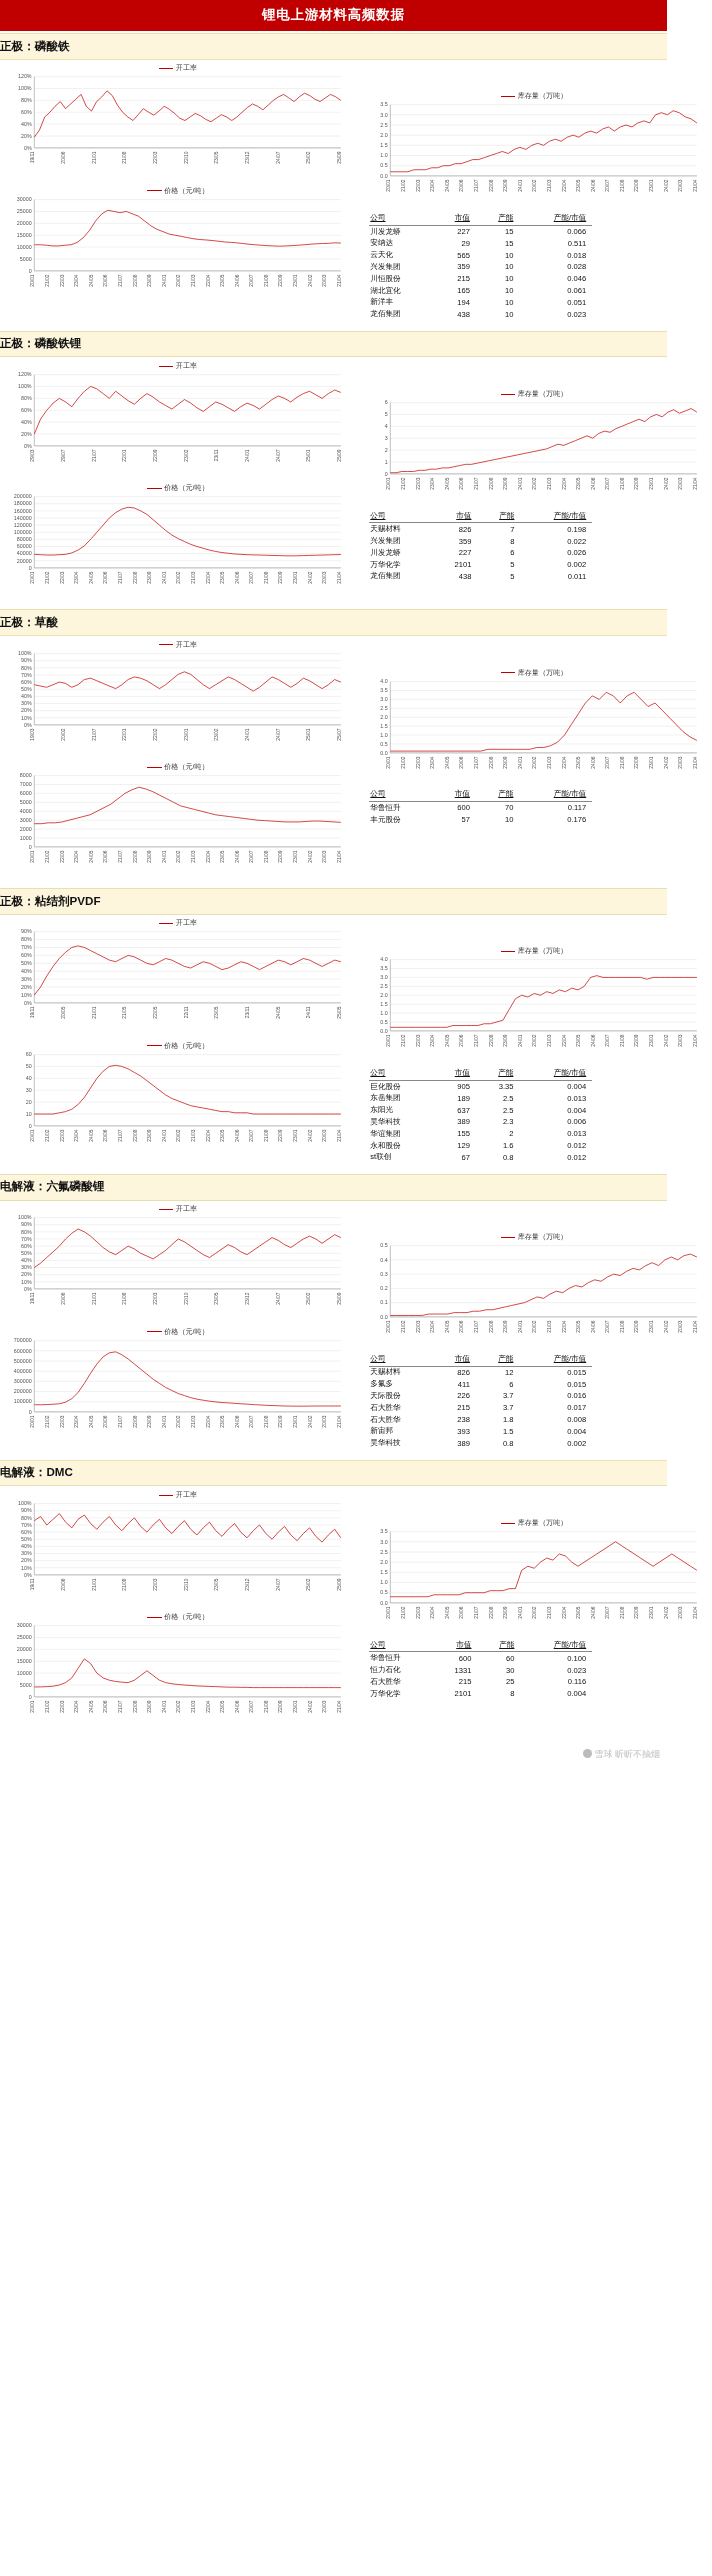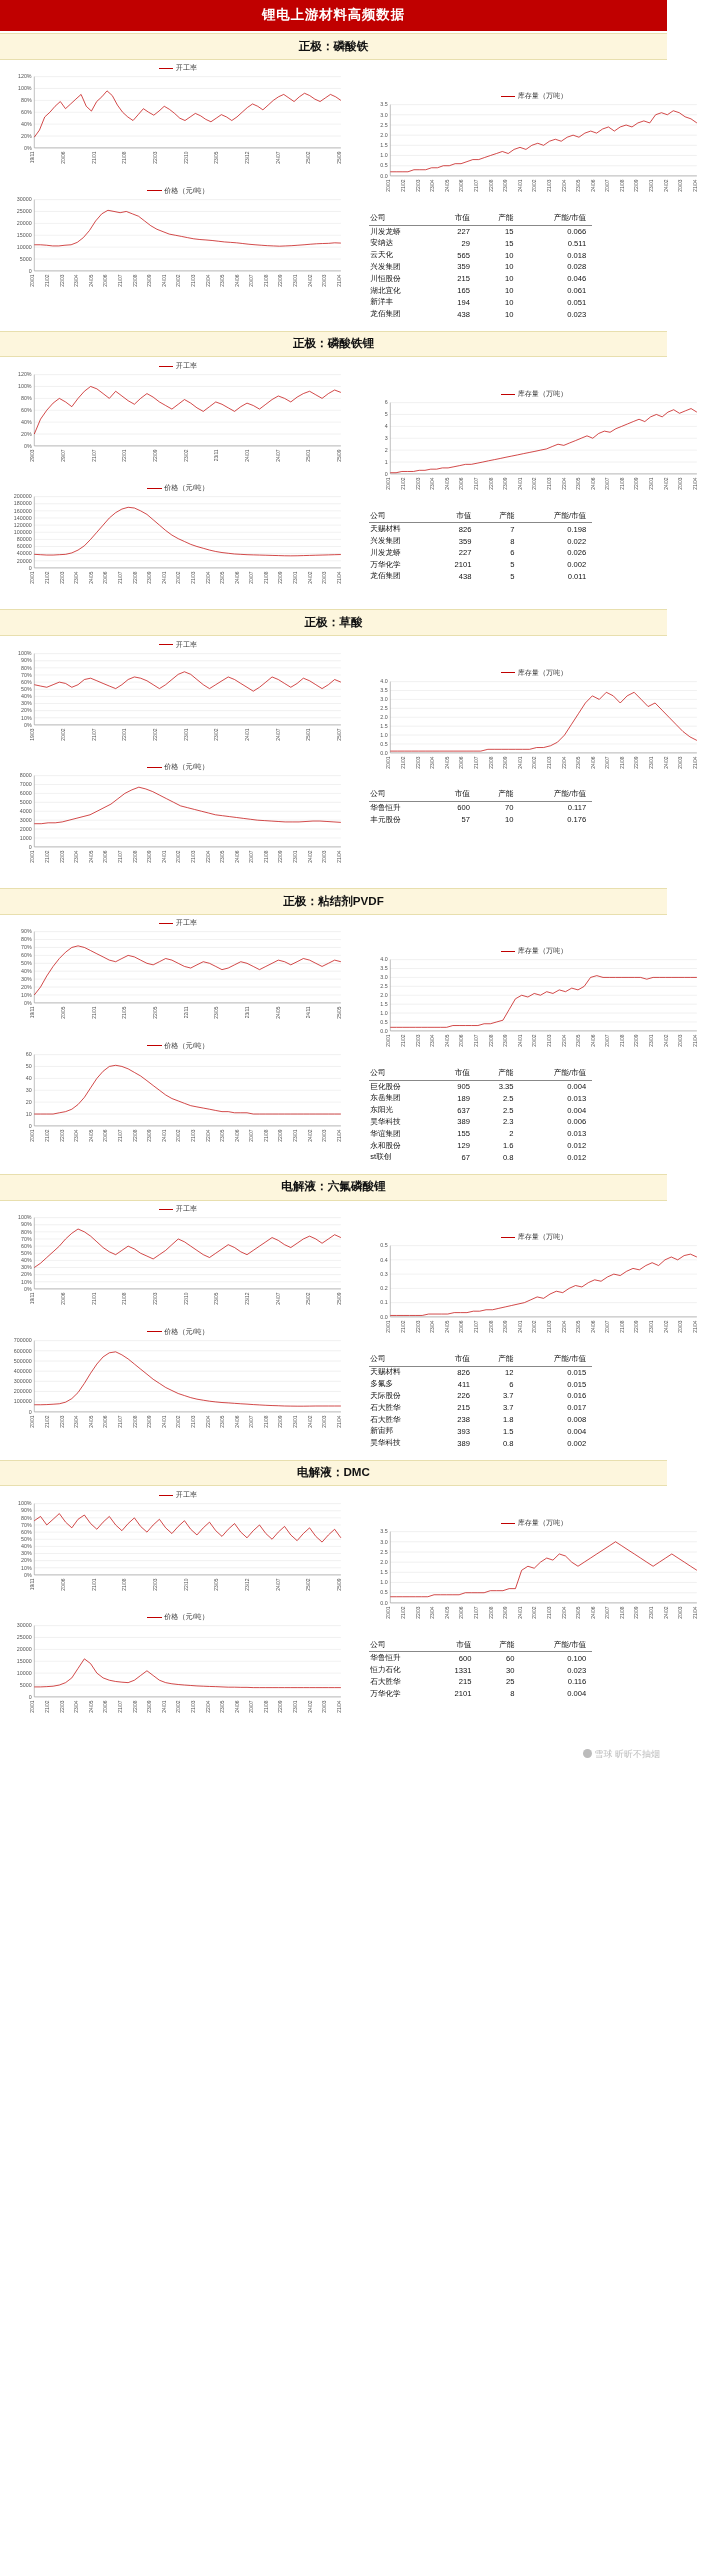--- a/index.html
+++ b/index.html
@@ -19,21 +19,21 @@
     font-size: 13.4px;
     font-weight: bold;
     padding: 6.2px 0 7.1px 0;
     letter-spacing: 0.9px;
   }
 
   .section-title {
     background: #fdf6dd;
     border-top: 0.9px solid #e8dfae;
     border-bottom: 0.9px solid #e8dfae;
-    text-align: center;
+    text-align: left;
     font-size: 11.6px;
     font-weight: bold;
     color: #111;
     padding: 4.5px 0 5.3px 0;
   }
 
   .section { padding: 1.8px 0 5.3px 0; }
   .row { display: flex; width: 713px; }
   .col-left { width: 356px; }
   .col-right { width: 356px; margin-top: 28px; }
@@ -70,20 +70,21 @@
     font-family: "Liberation Sans", sans-serif;
     width: 223px;
   }
   table.data th {
     font-weight: normal;
     text-align: right;
     padding: 0.9px 5.3px 1.8px 5.3px;
     border-bottom: 0.9px solid #888;
     color: #111;
     white-space: nowrap;
+    text-decoration: underline;
   }
   table.data th.first, table.data td.first { text-align: left; padding-left: 1.8px; }
   table.data td {
     text-align: right;
     padding: 0.9px 5.3px;
     color: #111;
     white-space: nowrap;
   }
 
   .footer {

